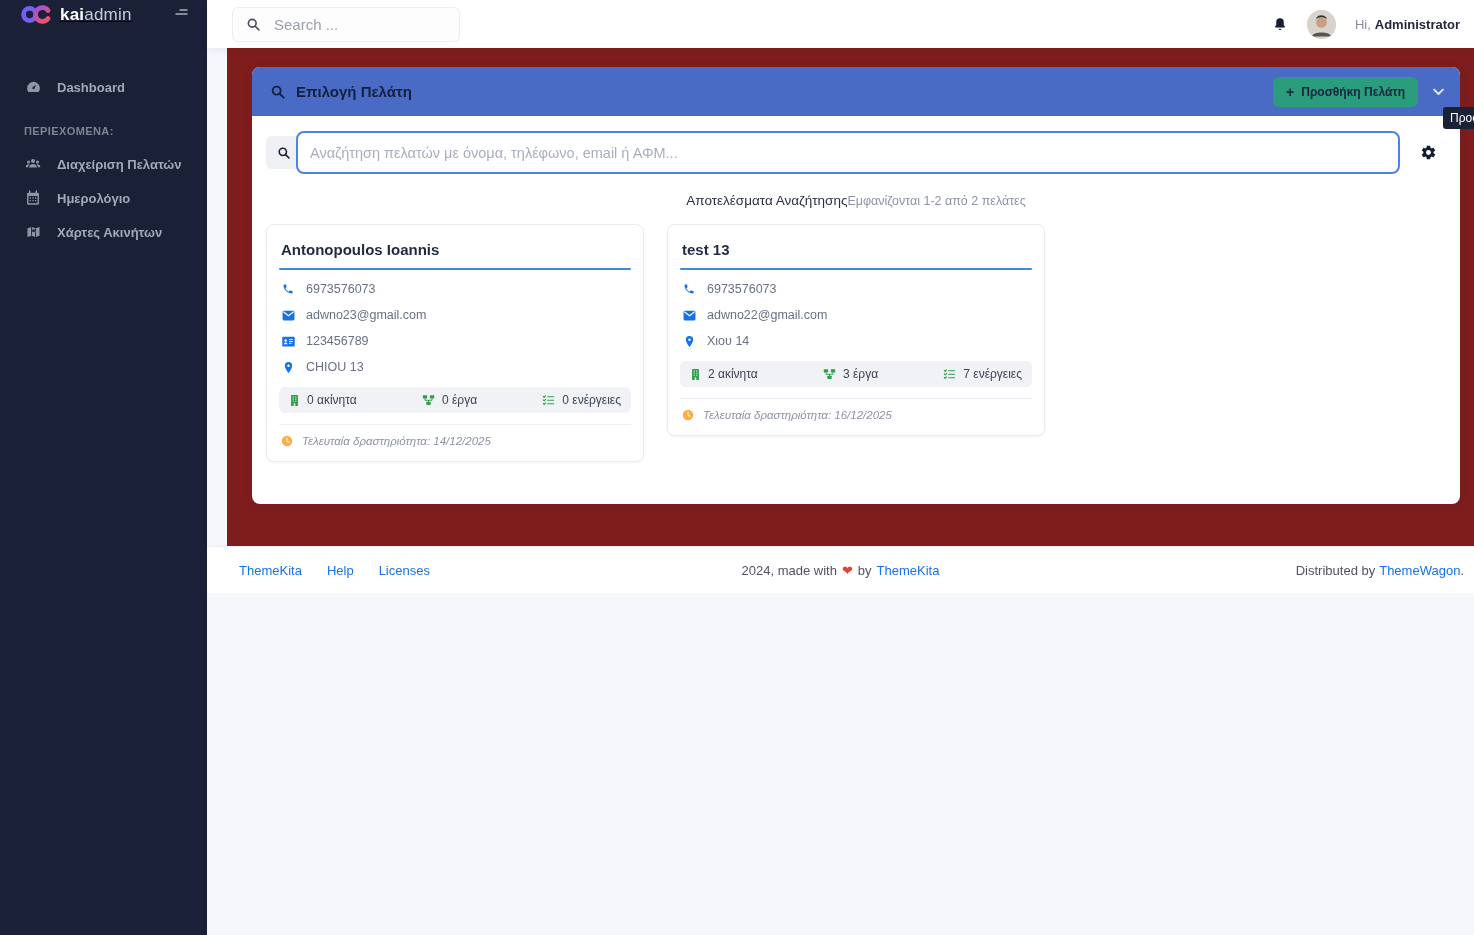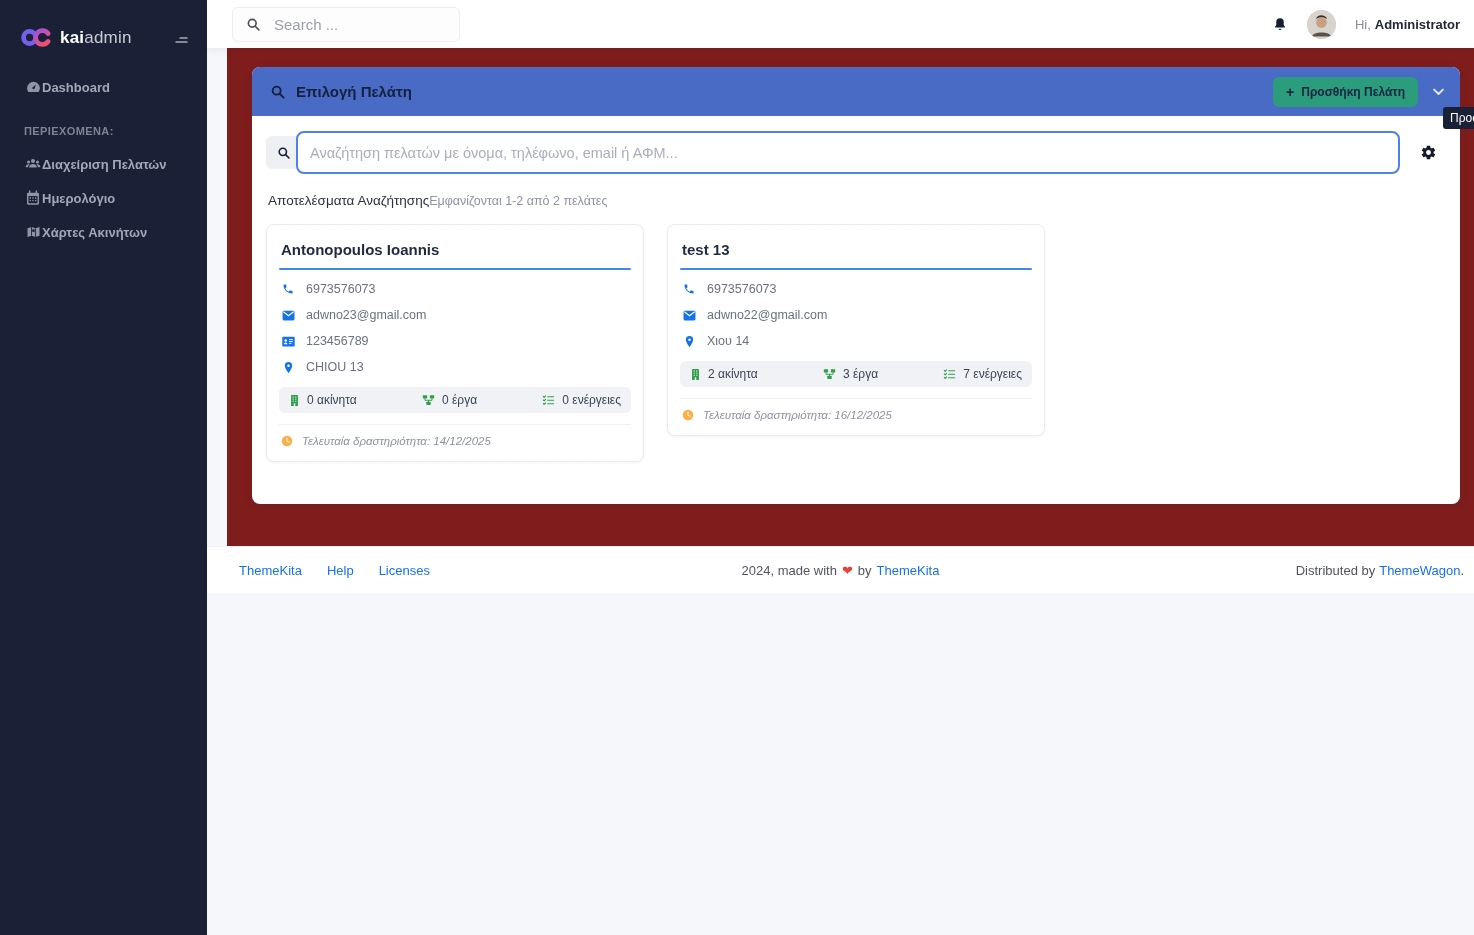--- a/index.html
+++ b/index.html
@@ -7,28 +7,28 @@
   body {
     font-family:"Liberation Sans", sans-serif;
     display:flex;
     background:#f6f7fa;
     position:relative;
   }
   svg { display:block; }
 
   
   .sidebar { width:207px; flex-shrink:0; background:#1a2035; display:flex; flex-direction:column; }
-  .logo-header { height:48px; display:flex; align-items:flex-end; padding:12px 16px 0 21px; }
+  .logo-header { height:48px; display:flex; align-items:flex-start; padding:4px 16px 0 21px;text-decoration:underline; }
   .logo-link { display:flex; align-items:center; gap:8px; cursor:pointer; }
   .logo-text { font-size:17px; color:#ffffff; letter-spacing:.2px; }
   .logo-text .bold { font-weight:bold; }
   .logo-text .light { color:#c9ccd6; }
   .toggle-btn { margin-left:auto; color:#a8adbd; cursor:pointer; }
   .side-nav { padding-top:22px; }
-  .nav-item { display:flex; align-items:center; padding:9px 24px; color:#a3a8b8;
+  .nav-item { display:flex; align-items:center; gap:15px; padding:9px 24px; color:#a3a8b8;
               font-size:13px; font-weight:bold; cursor:pointer; }
   .nav-item .nav-icon { width:18px; color:#8f94a6; display:flex; justify-content:center; }
   .section-label { color:#7f8490; font-size:11px; font-weight:bold; letter-spacing:.4px;
                    padding:20px 24px 10px; }
 
   
   .main { flex:1; display:flex; flex-direction:column; min-width:0; }
 
   .navbar { height:48px; background:#ffffff; display:flex; align-items:center;
             padding:0 14px 0 25px; box-shadow:0 1px 8px rgba(20,28,50,.09);
@@ -70,21 +70,21 @@
                    background:#fff; border:2px solid #4d82e8; border-radius:8px;
                    padding:0 12px; font-size:14.5px; color:#333; outline:none;
                    font-family:inherit; }
   .client-search::placeholder { color:#a9aebc; }
   .sort-box { width:338px; height:33px; border:1px solid #e4e7ee; border-radius:8px;
               margin-left:27px; display:flex; align-items:center; padding:0 12px;
               font-size:12.5px; color:#3c4254; cursor:pointer; flex-shrink:0; background:#fff; }
   .gear-btn { margin-left:20px; margin-right:9px; color:#141b2d; cursor:pointer;
               background:none; border:none; }
 
-  .results-row { display:flex; justify-content:flex-start; align-items:baseline;
+  .results-row { display:flex; justify-content:center; align-items:baseline;
                  margin-top:19px; padding:0 2px; }
   .results-label { font-size:13.5px; color:#2b3144; }
   .results-count { font-size:12.5px; color:#8d93a5; }
 
   .cards-grid { display:grid; grid-template-columns:repeat(3,1fr); gap:23px; margin-top:16px;
                 align-items:start; }
   .card { border:1px solid #e9ebf0; border-radius:8px; background:#fff;
           box-shadow:0 1px 3px rgba(0,0,0,.05); padding:13px 12px 12px; cursor:pointer; }
   .card-title { font-size:15px; font-weight:bold; color:#1f2942; padding:3px 2px 10px; }
   .card-underline { height:2px; background:#3d8bdd; border-radius:1px; }

